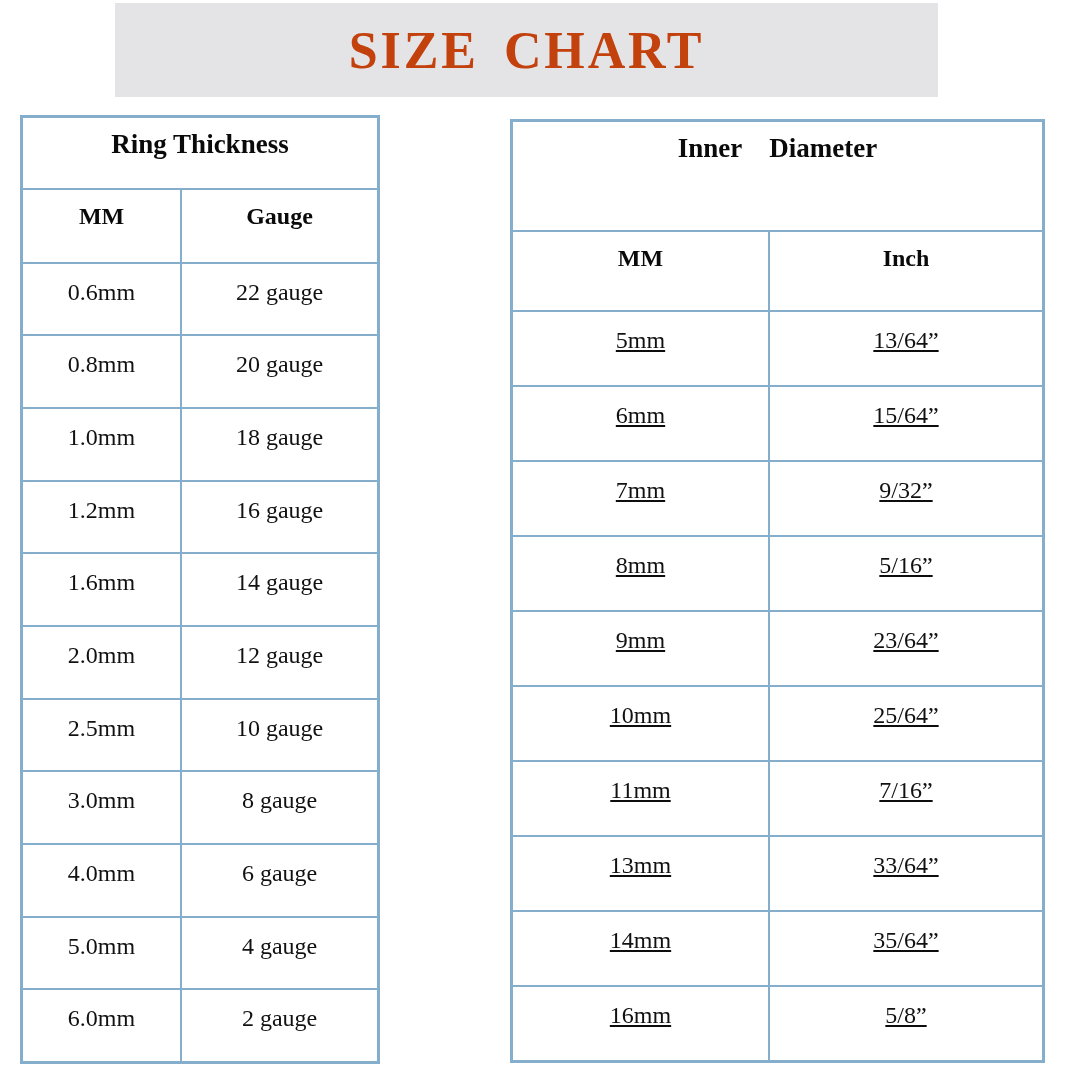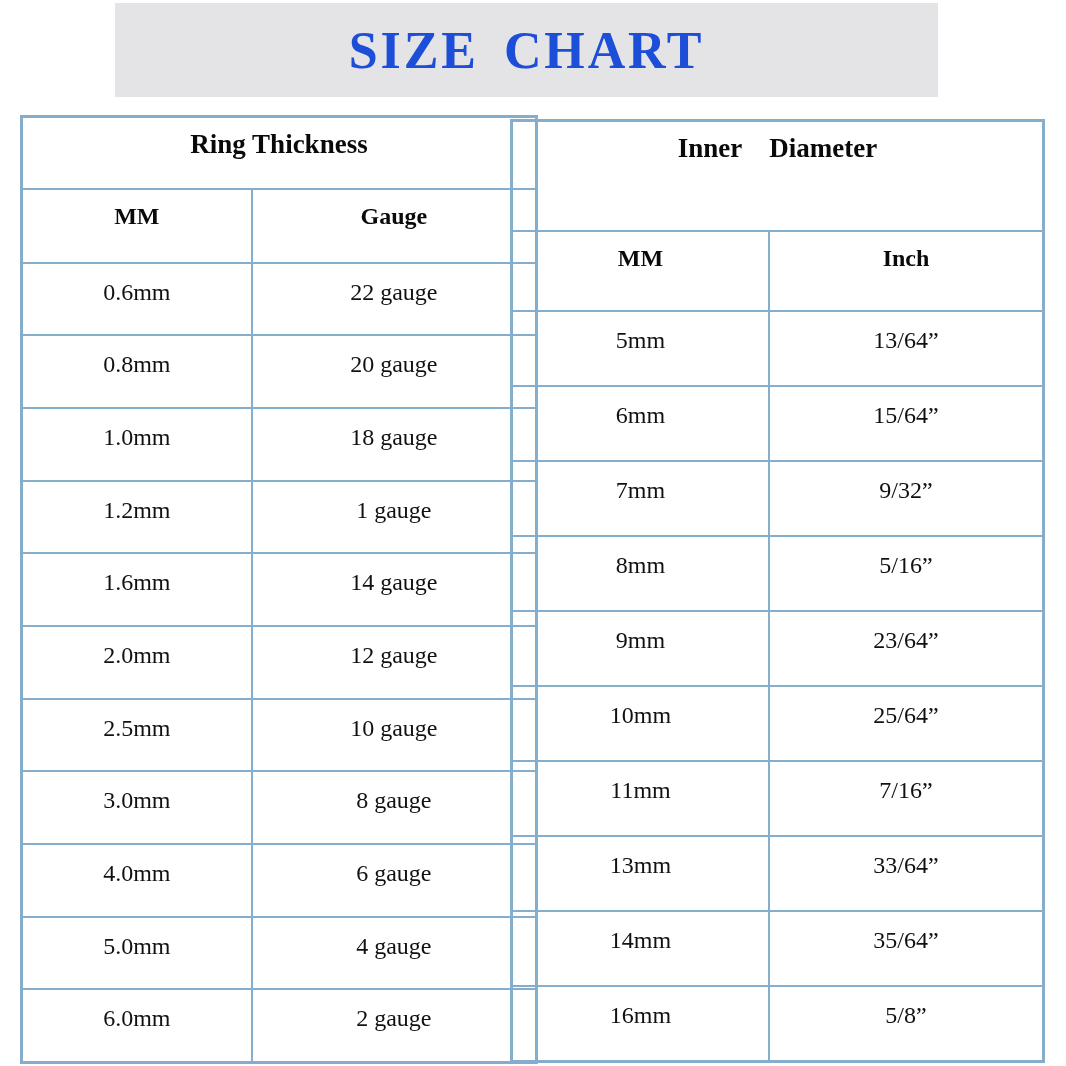--- a/index.html
+++ b/index.html
@@ -24,28 +24,28 @@
     display: flex;
     align-items: center;
     justify-content: center;
   }
   .banner h1 {
     margin: 0;
     font-size: 52px;
     font-weight: bold;
     letter-spacing: 0.055em;
     word-spacing: 0.18em;
-    color: #1d4ed8;
+    color: #c2410c;
     white-space: pre;
     text-align: center;
   }
 
   
   .tbl-wrap { position: absolute; }
-  #left-table-wrap  { left: 20px;  top: 115px; width: 518px; height: 946px; }
+  #left-table-wrap  { left: 20px;  top: 115px; width: 360px; height: 946px; }
   #right-table-wrap { left: 510px; top: 119px; width: 535px; height: 944px; }
 
   table.size-table {
     width: 100%;
     height: 100%;
     border-collapse: collapse;
     table-layout: fixed;
     border: 3px solid #84aecb;
   }
   table.size-table th,
@@ -74,21 +74,21 @@
     font-weight: normal;
     padding-top: 15px;
     color: #111111;
   }
   
   #left-table-wrap  tr.title-row    { height: 72px; }
   #left-table-wrap  tr.colhead-row  { height: 74px; }
   #left-table-wrap  tr.data-row     { height: 72.7px; }
   #right-table-wrap tr.title-row    { height: 97px; }
   #right-table-wrap tr.colhead-row  { height: 70px; }
-  #right-table-wrap tr.data-row     { height: 66px; }
+  #right-table-wrap tr.data-row     { height: 66px; text-decoration: underline; }
 </style>
 </head>
 <body>
 
 <div id="canvas">
 
   <div class="banner">
     <h1>SIZE CHART</h1>
   </div>
 
@@ -113,21 +113,21 @@
       <tr class="data-row">
         <td class="cell">0.8mm</td>
         <td class="cell">20 gauge</td>
       </tr>
       <tr class="data-row">
         <td class="cell">1.0mm</td>
         <td class="cell">18 gauge</td>
       </tr>
       <tr class="data-row">
         <td class="cell">1.2mm</td>
-        <td class="cell">1 gauge</td>
+        <td class="cell">16 gauge</td>
       </tr>
       <tr class="data-row">
         <td class="cell">1.6mm</td>
         <td class="cell">14 gauge</td>
       </tr>
       <tr class="data-row">
         <td class="cell">2.0mm</td>
         <td class="cell">12 gauge</td>
       </tr>
       <tr class="data-row">

